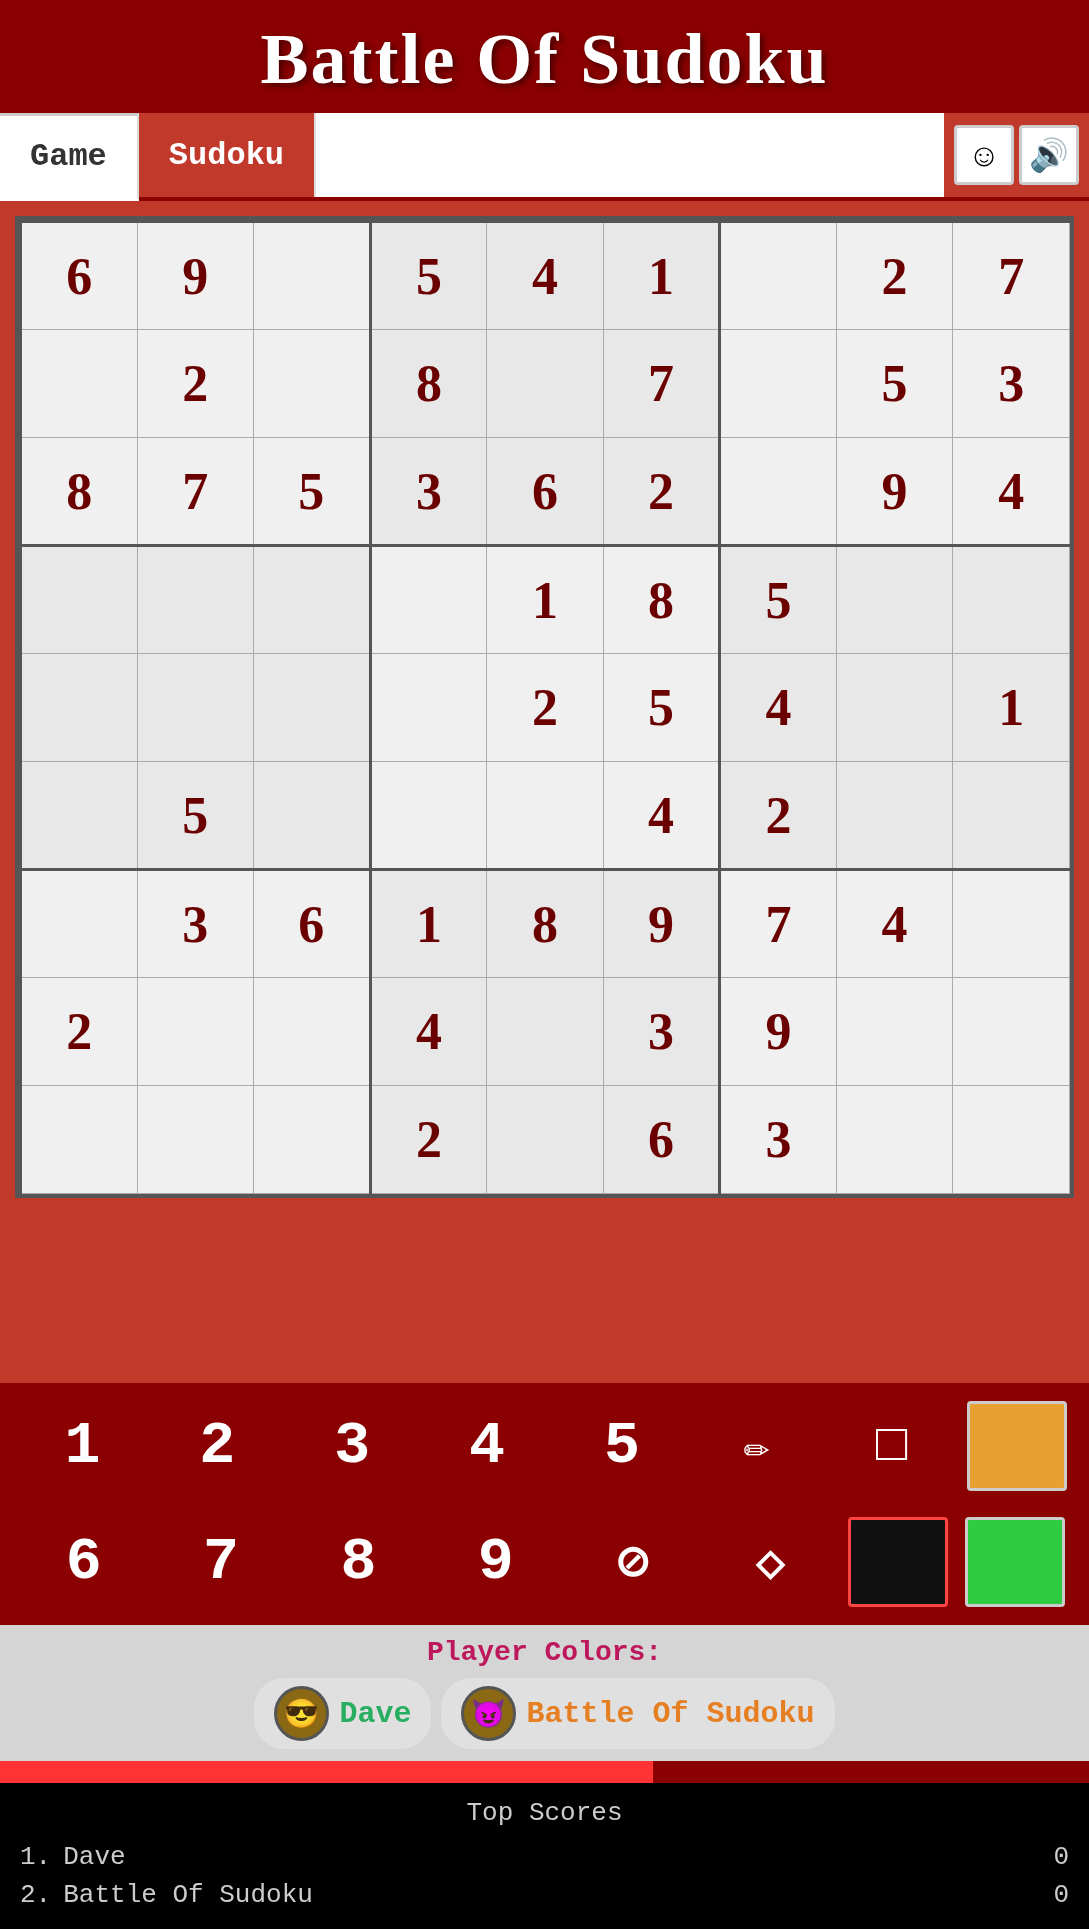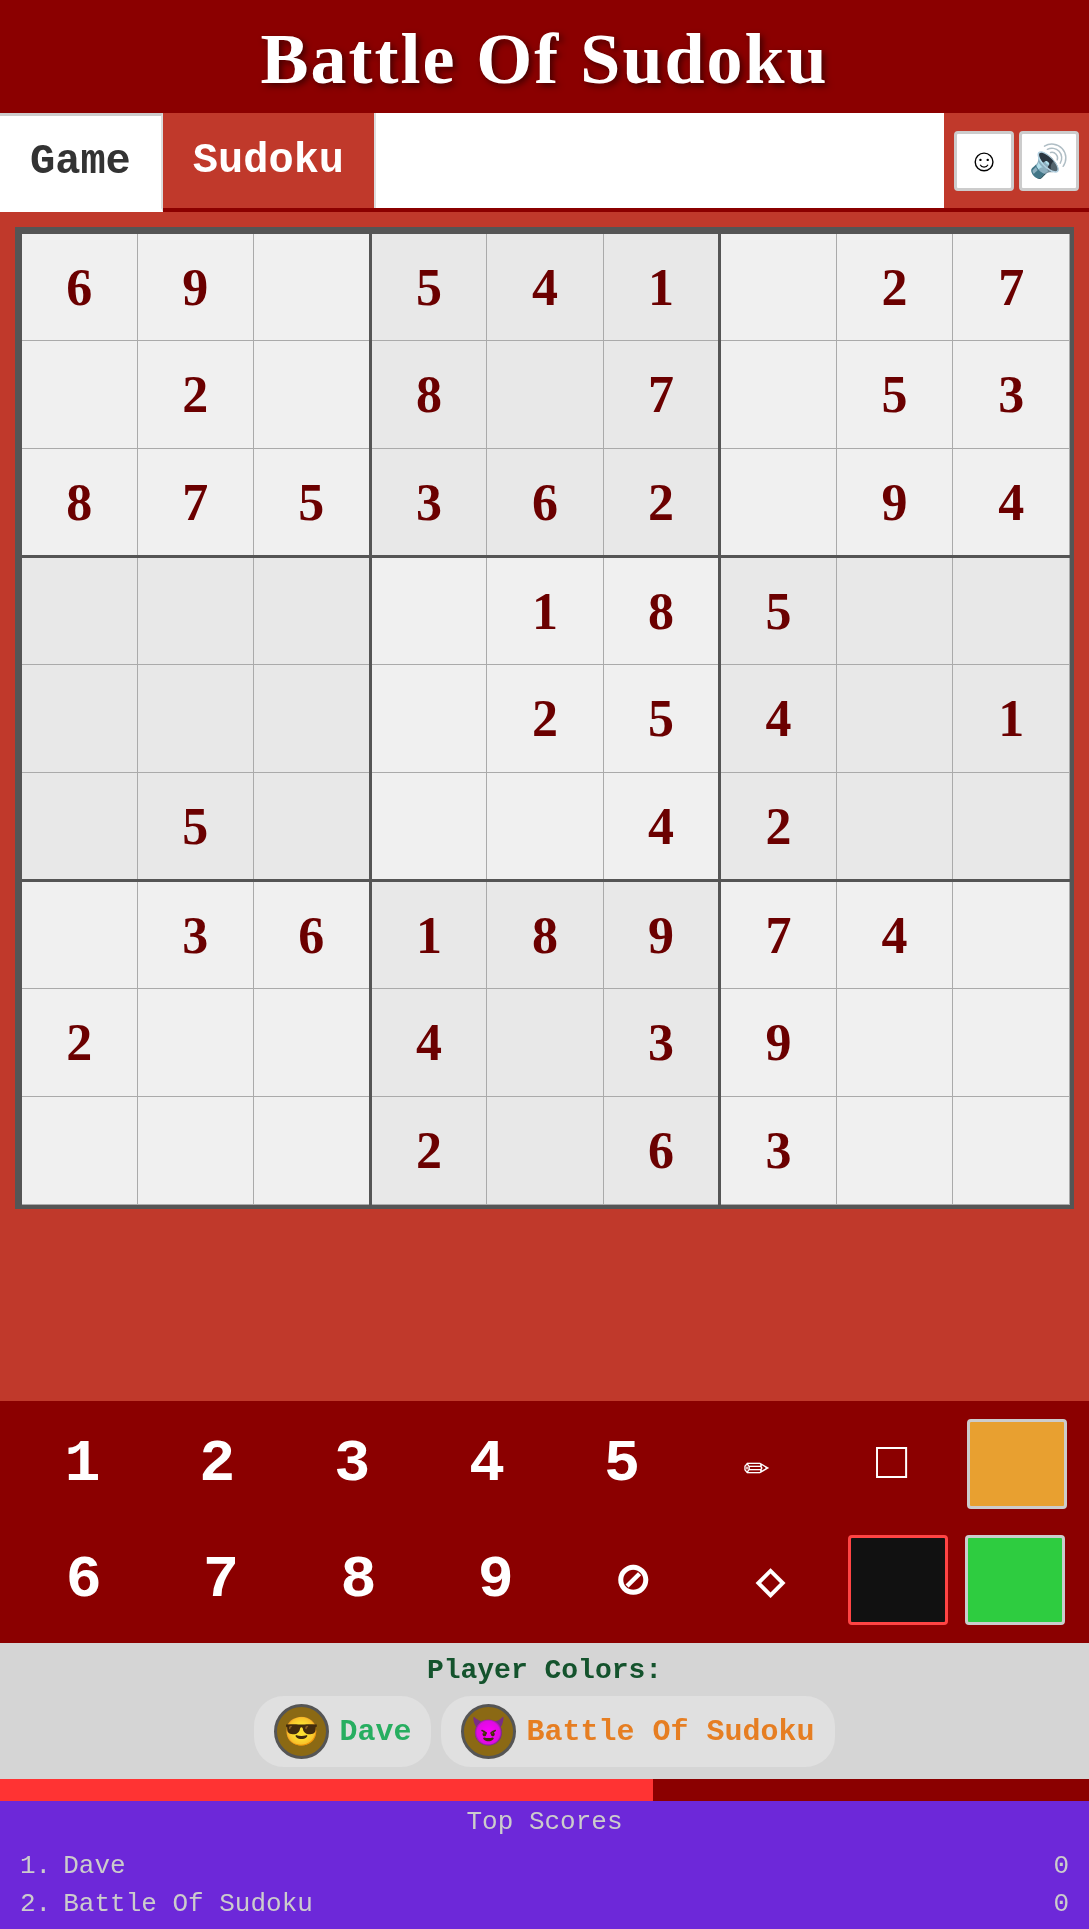--- a/index.html
+++ b/index.html
@@ -32,21 +32,21 @@
     
     #nav-bar {
       width: 100%;
       background: white;
       display: flex;
       align-items: stretch;
       border-bottom: 4px solid #8b0000;
     }
     .nav-tab {
       padding: 22px 30px;
-      font-size: 42px;
+      font-size: 32px;
       font-weight: bold;
       cursor: pointer;
       color: #8b0000;
       background: white;
       border: none;
       border-right: 2px solid #ddd;
       font-family: 'Courier New', monospace;
     }
     .nav-tab.active {
       background: white;
@@ -161,21 +161,21 @@
     
     #player-colors {
       width: 100%;
       background: #d5d5d5;
       padding: 12px;
       text-align: center;
     }
     #player-colors-label {
       font-size: 28px;
       font-weight: bold;
-      color: #14532d;
+      color: #be185d;
       font-family: 'Courier New', monospace;
       margin-bottom: 10px;
     }
     #player-list {
       display: flex;
       justify-content: center;
       gap: 10px;
     }
     .player-item {
       display: flex;
@@ -213,22 +213,22 @@
     }
     #progress-bar-fill {
       height: 100%;
       background: #ff3333;
       width: 60%;
     }
 
     
     #score-section {
       width: 100%;
-      background: #6d28d9;
-      padding: 6px 20px;
+      background: #000000;
+      padding: 15px 20px;
     }
     #top-scores-label {
       text-align: center;
       color: #ccc;
       font-size: 26px;
       font-family: 'Courier New', monospace;
       margin-bottom: 10px;
     }
     .score-row {
       display: flex;

